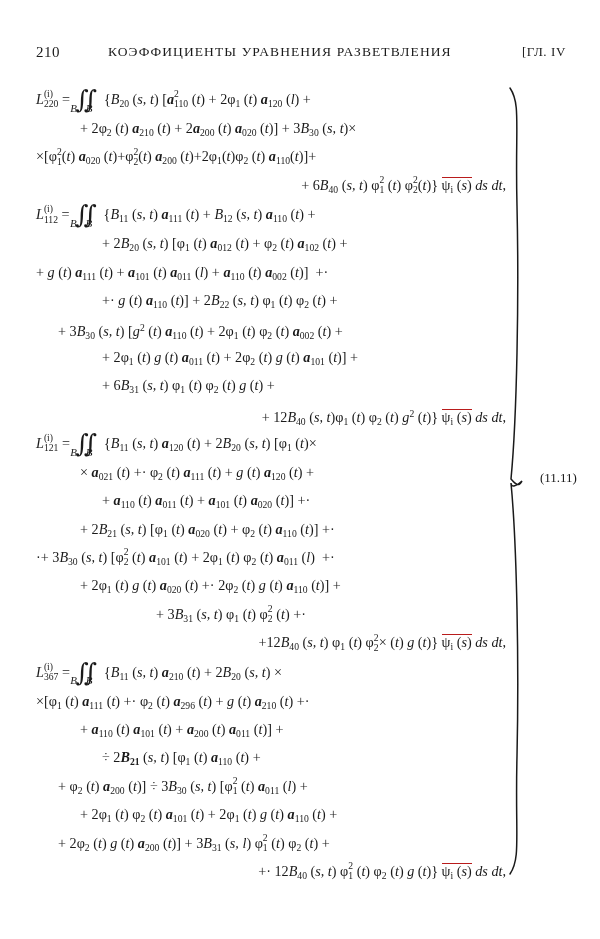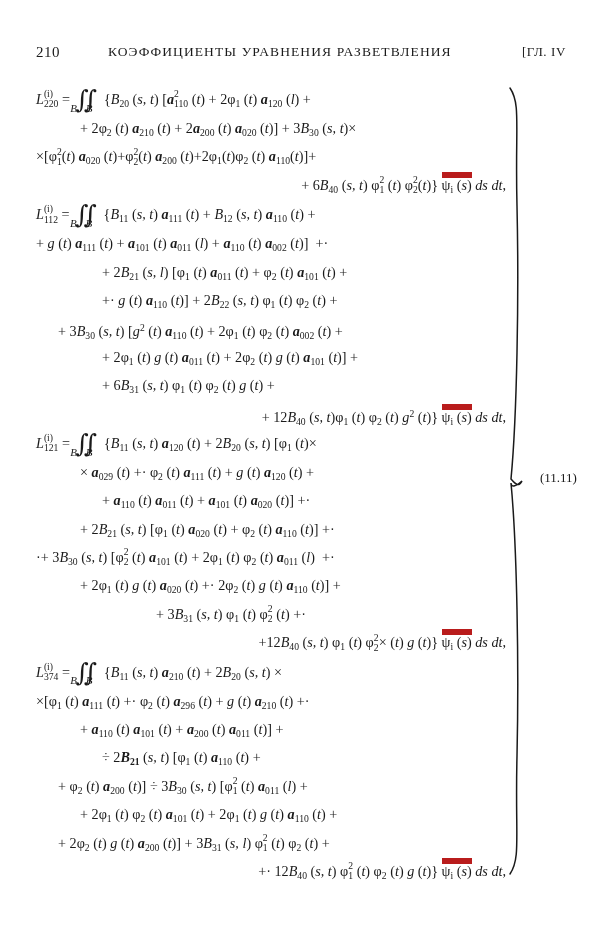--- a/index.html
+++ b/index.html
@@ -113,21 +113,21 @@
   .dint .lim {
     position: absolute;
     left: 0; right: 8px;
     bottom: -11px;
     font-size: 11px;
     font-style: italic;
     letter-spacing: 3px;
     text-align: center;
   }
   .ovl {
-    border-top: 6px solid #b91c1c;
+    border-top: 1px solid #b91c1c;
     padding-top: 0px;
     display: inline-block;
     line-height: 1.0;
   }
   
   .brace-wrap {
     position: absolute;
     left: 508px;
     top: 86px;
     width: 24px;
@@ -165,25 +165,25 @@
     <div class="mline al-left">
       ×[φ<span class="subsup"><span class="up">2</span><span class="dn">1</span></span>(<i>t</i>) <i class="bi">a</i><sub>020</sub> (<i>t</i>)+φ<span class="subsup"><span class="up">2</span><span class="dn">2</span></span>(<i>t</i>) <i class="bi">a</i><sub>200</sub> (<i>t</i>)+2φ<sub>1</sub>(<i>t</i>)φ<sub>2</sub> (<i>t</i>) <i class="bi">a</i><sub>110</sub>(<i>t</i>)]+
     </div>
     <div class="mline al-right">
       + 6<i>B</i><sub>40</sub> (<i>s, t</i>) φ<span class="subsup"><span class="up">2</span><span class="dn">1</span></span> (<i>t</i>) φ<span class="subsup"><span class="up">2</span><span class="dn">2</span></span>(<i>t</i>)} <span class="ovl">ψ<sub>i</sub> (<i>s</i>)</span> <i>ds dt</i>,
     </div>
 
     <div class="mline tall al-left">
       <i>L</i><span class="subsup"><span class="up">(i)</span><span class="dn">112</span></span>&nbsp;=<span class="dint"><span class="glyph">∬</span><span class="lim">B B</span></span>{<i>B</i><sub>11</sub> (<i>s, t</i>) <i class="bi">a</i><sub>111</sub> (<i>t</i>) + <i>B</i><sub>12</sub> (<i>s, t</i>) <i class="bi">a</i><sub>110</sub> (<i>t</i>) +
     </div>
+    <div class="mline al-left ind3">
+      + 2<i>B</i><sub>20</sub> (<i>s, t</i>) [φ<sub>1</sub> (<i>t</i>) <i class="bi">a</i><sub>012</sub> (<i>t</i>) + φ<sub>2</sub> (<i>t</i>) <i class="bi">a</i><sub>102</sub> (<i>t</i>) +
+    </div>
     <div class="mline al-left">
       + <i>g</i> (<i>t</i>) <i class="bi">a</i><sub>111</sub> (<i>t</i>) + <i class="bi">a</i><sub>101</sub> (<i>t</i>) <i class="bi">a</i><sub>011</sub> (<i>l</i>) + <i class="bi">a</i><sub>110</sub> (<i>t</i>) <i class="bi">a</i><sub>002</sub> (<i>t</i>)]&nbsp; +·
-    </div>
-    <div class="mline al-left ind3">
-      + 2<i>B</i><sub>21</sub> (<i>s, l</i>) [φ<sub>1</sub> (<i>t</i>) <i class="bi">a</i><sub>011</sub> (<i>t</i>) + φ<sub>2</sub> (<i>t</i>) <i class="bi">a</i><sub>101</sub> (<i>t</i>) +
     </div>
     <div class="mline al-left ind3">
       +· <i>g</i> (<i>t</i>) <i class="bi">a</i><sub>110</sub> (<i>t</i>)] + 2<i>B</i><sub>22</sub> (<i>s, t</i>) φ<sub>1</sub> (<i>t</i>) φ<sub>2</sub> (<i>t</i>) +
     </div>
     <div class="mline al-left ind1">
       + 3<i>B</i><sub>30</sub> (<i>s, t</i>) [<i>g</i><sup>2</sup> (<i>t</i>) <i class="bi">a</i><sub>110</sub> (<i>t</i>) + 2φ<sub>1</sub> (<i>t</i>) φ<sub>2</sub> (<i>t</i>) <i class="bi">a</i><sub>002</sub> (<i>t</i>) +
     </div>
     <div class="mline al-left ind3">
       + 2φ<sub>1</sub> (<i>t</i>) <i>g</i> (<i>t</i>) <i class="bi">a</i><sub>011</sub> (<i>t</i>) + 2φ<sub>2</sub> (<i>t</i>) <i>g</i> (<i>t</i>) <i class="bi">a</i><sub>101</sub> (<i>t</i>)] +
     </div>
@@ -191,21 +191,21 @@
       + 6<i>B</i><sub>31</sub> (<i>s, t</i>) φ<sub>1</sub> (<i>t</i>) φ<sub>2</sub> (<i>t</i>) <i>g</i> (<i>t</i>) +
     </div>
     <div class="mline al-right">
       + 12<i>B</i><sub>40</sub> (<i>s, t</i>)φ<sub>1</sub> (<i>t</i>) φ<sub>2</sub> (<i>t</i>) <i>g</i><sup>2</sup> (<i>t</i>)} <span class="ovl">ψ<sub>i</sub> (<i>s</i>)</span> <i>ds dt</i>,
     </div>
 
     <div class="mline tall al-left">
       <i>L</i><span class="subsup"><span class="up">(i)</span><span class="dn">121</span></span>&nbsp;=<span class="dint"><span class="glyph">∬</span><span class="lim">B B</span></span>{<i>B</i><sub>11</sub> (<i>s, t</i>) <i class="bi">a</i><sub>120</sub> (<i>t</i>) + 2<i>B</i><sub>20</sub> (<i>s, t</i>) [φ<sub>1</sub> (<i>t</i>)×
     </div>
     <div class="mline al-left ind2">
-      × <i class="bi">a</i><sub>029</sub> (<i>t</i>) +· φ<sub>2</sub> (<i>t</i>) <i class="bi">a</i><sub>111</sub> (<i>t</i>) + <i>g</i> (<i>t</i>) <i class="bi">a</i><sub>120</sub> (<i>t</i>) +
+      × <i class="bi">a</i><sub>021</sub> (<i>t</i>) +· φ<sub>2</sub> (<i>t</i>) <i class="bi">a</i><sub>111</sub> (<i>t</i>) + <i>g</i> (<i>t</i>) <i class="bi">a</i><sub>120</sub> (<i>t</i>) +
     </div>
     <div class="mline al-left ind3">
       + <i class="bi">a</i><sub>110</sub> (<i>t</i>) <i class="bi">a</i><sub>011</sub> (<i>t</i>) + <i class="bi">a</i><sub>101</sub> (<i>t</i>) <i class="bi">a</i><sub>020</sub> (<i>t</i>)] +·
     </div>
     <div class="mline al-left ind2">
       + 2<i>B</i><sub>21</sub> (<i>s, t</i>) [φ<sub>1</sub> (<i>t</i>) <i class="bi">a</i><sub>020</sub> (<i>t</i>) + φ<sub>2</sub> (<i>t</i>) <i class="bi">a</i><sub>110</sub> (<i>t</i>)] +·
     </div>
     <div class="mline al-left">
       ·+ 3<i>B</i><sub>30</sub> (<i>s, t</i>) [φ<span class="subsup"><span class="up">2</span><span class="dn">2</span></span> (<i>t</i>) <i class="bi">a</i><sub>101</sub> (<i>t</i>) + 2φ<sub>1</sub> (<i>t</i>) φ<sub>2</sub> (<i>t</i>) <i class="bi">a</i><sub>011</sub> (<i>l</i>)&nbsp; +·
     </div>
@@ -213,21 +213,21 @@
       + 2φ<sub>1</sub> (<i>t</i>) <i>g</i> (<i>t</i>) <i class="bi">a</i><sub>020</sub> (<i>t</i>) +· 2φ<sub>2</sub> (<i>t</i>) <i>g</i> (<i>t</i>) <i class="bi">a</i><sub>110</sub> (<i>t</i>)] +
     </div>
     <div class="mline al-left ind5">
       + 3<i>B</i><sub>31</sub> (<i>s, t</i>) φ<sub>1</sub> (<i>t</i>) φ<span class="subsup"><span class="up">2</span><span class="dn">2</span></span> (<i>t</i>) +·
     </div>
     <div class="mline al-right">
       +12<i>B</i><sub>40</sub> (<i>s, t</i>) φ<sub>1</sub> (<i>t</i>) φ<span class="subsup"><span class="up">2</span><span class="dn">2</span></span>× (<i>t</i>) <i>g</i> (<i>t</i>)} <span class="ovl">ψ<sub>i</sub> (<i>s</i>)</span> <i>ds dt</i>,
     </div>
 
     <div class="mline tall al-left">
-      <i>L</i><span class="subsup"><span class="up">(i)</span><span class="dn">374</span></span>&nbsp;=<span class="dint"><span class="glyph">∬</span><span class="lim">B B</span></span>{<i>B</i><sub>11</sub> (<i>s, t</i>) <i class="bi">a</i><sub>210</sub> (<i>t</i>) + 2<i>B</i><sub>20</sub> (<i>s, t</i>) ×
+      <i>L</i><span class="subsup"><span class="up">(i)</span><span class="dn">367</span></span>&nbsp;=<span class="dint"><span class="glyph">∬</span><span class="lim">B B</span></span>{<i>B</i><sub>11</sub> (<i>s, t</i>) <i class="bi">a</i><sub>210</sub> (<i>t</i>) + 2<i>B</i><sub>20</sub> (<i>s, t</i>) ×
     </div>
     <div class="mline al-left">
       ×[φ<sub>1</sub> (<i>t</i>) <i class="bi">a</i><sub>111</sub> (<i>t</i>) +· φ<sub>2</sub> (<i>t</i>) <i class="bi">a</i><sub>296</sub> (<i>t</i>) + <i>g</i> (<i>t</i>) <i class="bi">a</i><sub>210</sub> (<i>t</i>) +·
     </div>
     <div class="mline al-left ind2">
       + <i class="bi">a</i><sub>110</sub> (<i>t</i>) <i class="bi">a</i><sub>101</sub> (<i>t</i>) + <i class="bi">a</i><sub>200</sub> (<i>t</i>) <i class="bi">a</i><sub>011</sub> (<i>t</i>)] +
     </div>
     <div class="mline al-left ind3">
       ÷ 2<i class="bold it">B</i><sub class="bold">21</sub> (<i>s, t</i>) [φ<sub>1</sub> (<i>t</i>) <i class="bi">a</i><sub>110</sub> (<i>t</i>) +
     </div>

